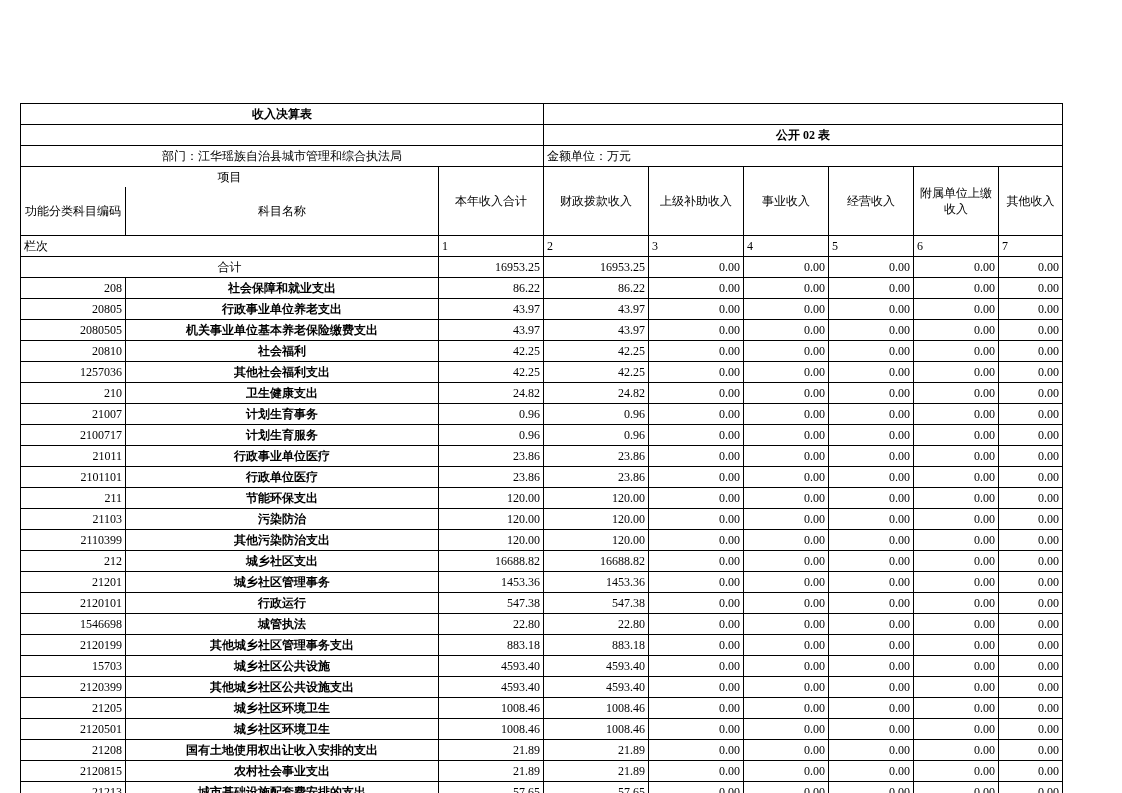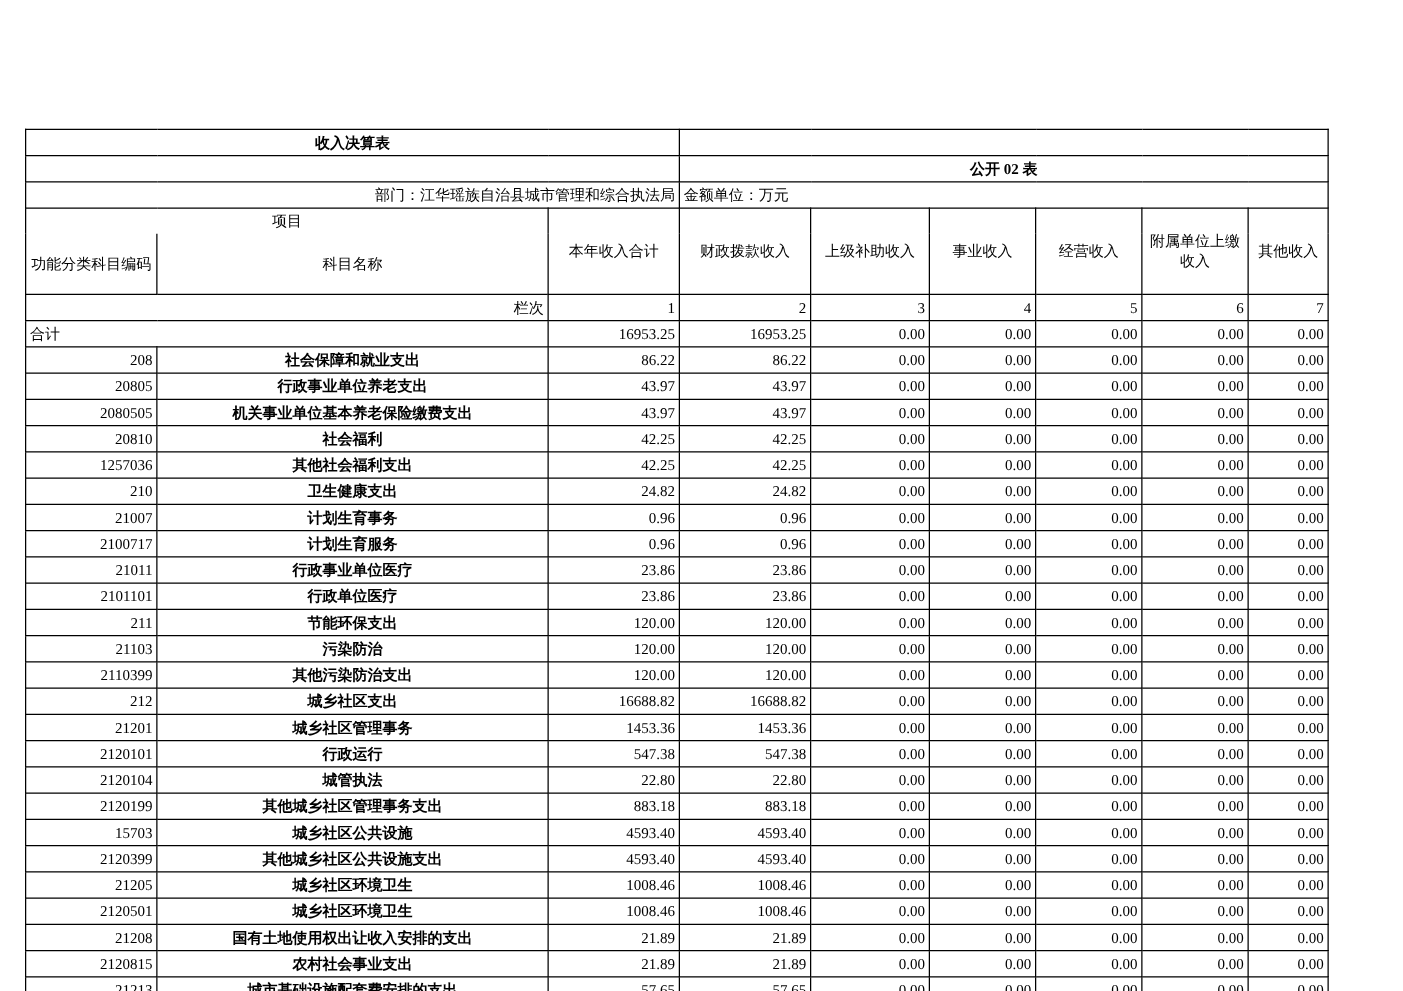--- a/index.html
+++ b/index.html
@@ -70,38 +70,38 @@
     border-right: 1px solid #000;
     padding-right: 6px;
   }
   .pub-left {
     border-top: none;
     border-bottom: 1px solid #000;
     border-left: 1px solid #000;
     border-right: none;
   }
   .dept-cell {
-    text-align: right;
+    text-align: center;
     font-size: 12.5px;
     height: 21px;
     padding-left: 6px;
   }
   .unit-cell {
     text-align: left;
     font-size: 12.5px;
     height: 21px;
     padding-right: 6px;
   }
   .hdr {
     text-align: center;
     font-size: 12.5px;
   }
   .hdr-tall { height: 46px; }
   .colnum {
-    text-align: right;
+    text-align: left;
     font-size: 12px;
     height: 19px;
   }
   .code {
     text-align: right;
     padding-left: 5px;
     font-size: 12.5px;
   }
   .name {
     text-align: center;
@@ -109,21 +109,21 @@
     font-size: 12.5px;
     font-weight: bold;
   }
   .num {
     text-align: right;
     padding-right: 6px;
     font-size: 12.5px;
     font-family: "Liberation Serif", "DejaVu Serif", serif;
   }
   .total-label {
-    text-align: left;
+    text-align: center;
     font-size: 12.5px;
   }
 </style>
 </head>
 <body>
 
 <div class="page">
   <div class="sheet">
     <table class="fin">
       <colgroup>
@@ -355,21 +355,21 @@
           <td class="name">行政运行</td>
           <td class="num">547.38</td>
           <td class="num">547.38</td>
           <td class="num">0.00</td>
           <td class="num">0.00</td>
           <td class="num">0.00</td>
           <td class="num">0.00</td>
           <td class="num">0.00</td>
         </tr>
         <tr>
-          <td class="code">2120104</td>
+          <td class="code">1546698</td>
           <td class="name">城管执法</td>
           <td class="num">22.80</td>
           <td class="num">22.80</td>
           <td class="num">0.00</td>
           <td class="num">0.00</td>
           <td class="num">0.00</td>
           <td class="num">0.00</td>
           <td class="num">0.00</td>
         </tr>
         <tr>

